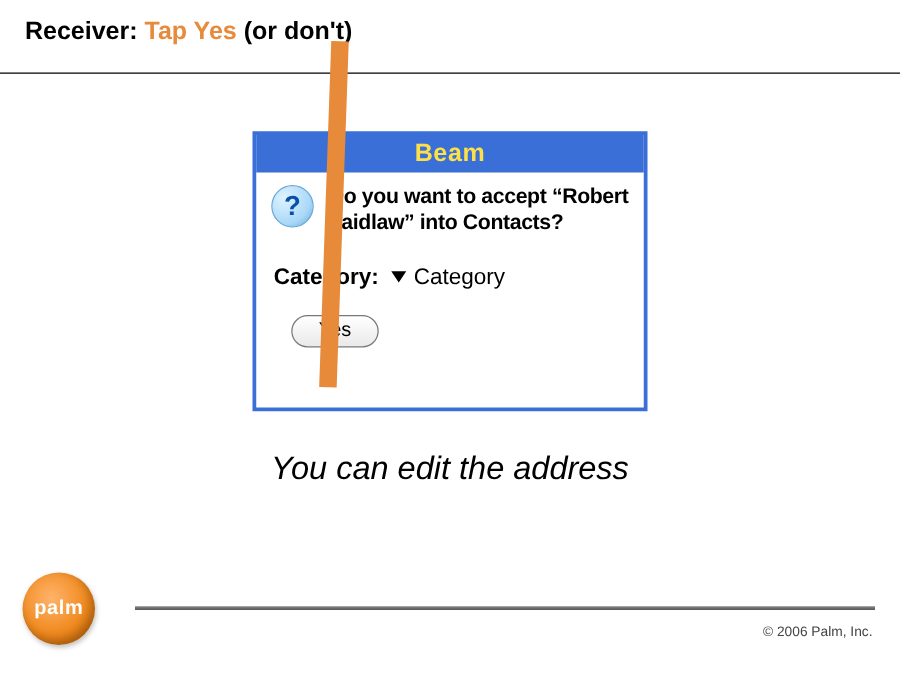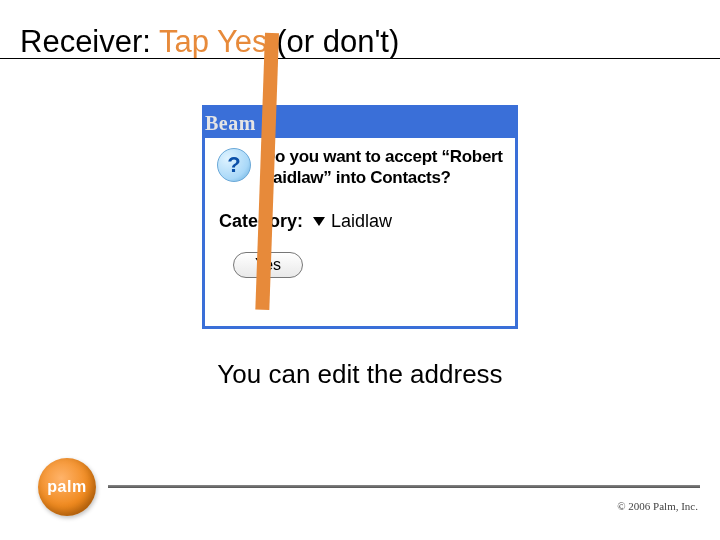--- a/index.html
+++ b/index.html
@@ -13,24 +13,24 @@
     position: relative;
     overflow: hidden;
   }
   .slide {
     width: 720px;
     height: 540px;
     position: relative;
   }
   .heading {
     position: absolute;
-    top: 24px;
+    top: 14px;
     left: 20px;
-    font-size: 31px;
-    font-weight: normal;
+    font-size: 20px;
+    font-weight: bold;
     color: #000;
   }
   .heading .h1 { color: #000; }
   .heading .h2 { color: #e78a3a; }
   .heading .h3 { color: #000; }
   .hr-under-heading {
     position: absolute;
     top: 50px;
     left: 0;
     right: 0;
@@ -44,25 +44,26 @@
     top: 105px;
     left: 202px;
     width: 316px;
     height: 224px;
     border: 3px solid #3a6fd8;
     background: #fff;
   }
   .dialog-title {
     height: 30px;
     background: #3a6fd8;
-    color: #e5e5e5;
+    color: #fde047;
     font-weight: bold;
     font-size: 20px;
+    text-align: center;
     line-height: 30px;
-    font-family: Liberation Serif, serif;
+    font-family: Liberation Sans, sans-serif;
     letter-spacing: 0.5px;
   }
   .question-row {
     display: flex;
     align-items: flex-start;
     padding: 8px 12px 4px 12px;
   }
   .question-icon {
     width: 34px;
     height: 34px;
@@ -143,57 +144,57 @@
     z-index: 5;
   }
 
   .caption {
     position: absolute;
     top: 358px;
     left: 0;
     right: 0;
     text-align: center;
     font-size: 26px;
+    font-style: italic;
     line-height: 1.25;
     color: #000;
   }
 
   
   .footer-rule {
     position: absolute;
     left: 108px;
     right: 20px;
     top: 485px;
     height: 3px;
     background: linear-gradient(#888, #555);
   }
   .palm-logo {
     position: absolute;
-    left: 38px;
+    left: 18px;
     top: 458px;
     width: 58px;
     height: 58px;
     border-radius: 50%;
     background: radial-gradient(circle at 40% 35%, #ffb36a 0%, #f08a1f 55%, #d26a00 100%);
     display: flex;
     align-items: center;
     justify-content: center;
     color: #fff;
     font-weight: bold;
     font-size: 16px;
     letter-spacing: 0.5px;
     box-shadow: inset -3px -4px 8px rgba(0,0,0,0.25), 1px 2px 4px rgba(0,0,0,0.25);
   }
   .copyright {
     position: absolute;
     right: 22px;
     top: 500px;
     font-size: 11px;
     color: #444;
-    font-family: Liberation Serif, serif;
   }
 </style>
 </head>
 <body>
 
 <div class="slide">
 
   <div class="heading">
     <span class="h1">Receiver: </span><span class="h2">Tap Yes</span><span class="h3"> (or don't)</span>
   </div>
@@ -206,21 +207,21 @@
 
     <div class="question-row">
       <div class="question-icon">?</div>
       <div class="question-text">Do you want to accept “Robert Laidlaw” into Contacts?</div>
     </div>
 
     <div class="category-row">
       <span class="category-label">Category:</span>
       <span class="dropdown">
         <span class="tri"></span>
-        <span class="val">Laidlaw</span>
+        <span class="val">Category</span>
       </span>
     </div>
 
     <div class="button-row">
       <div class="pbtn">Yes</div>
     </div>
   </div>
 
   <div class="caption">
     <div>You can edit the address</div>

